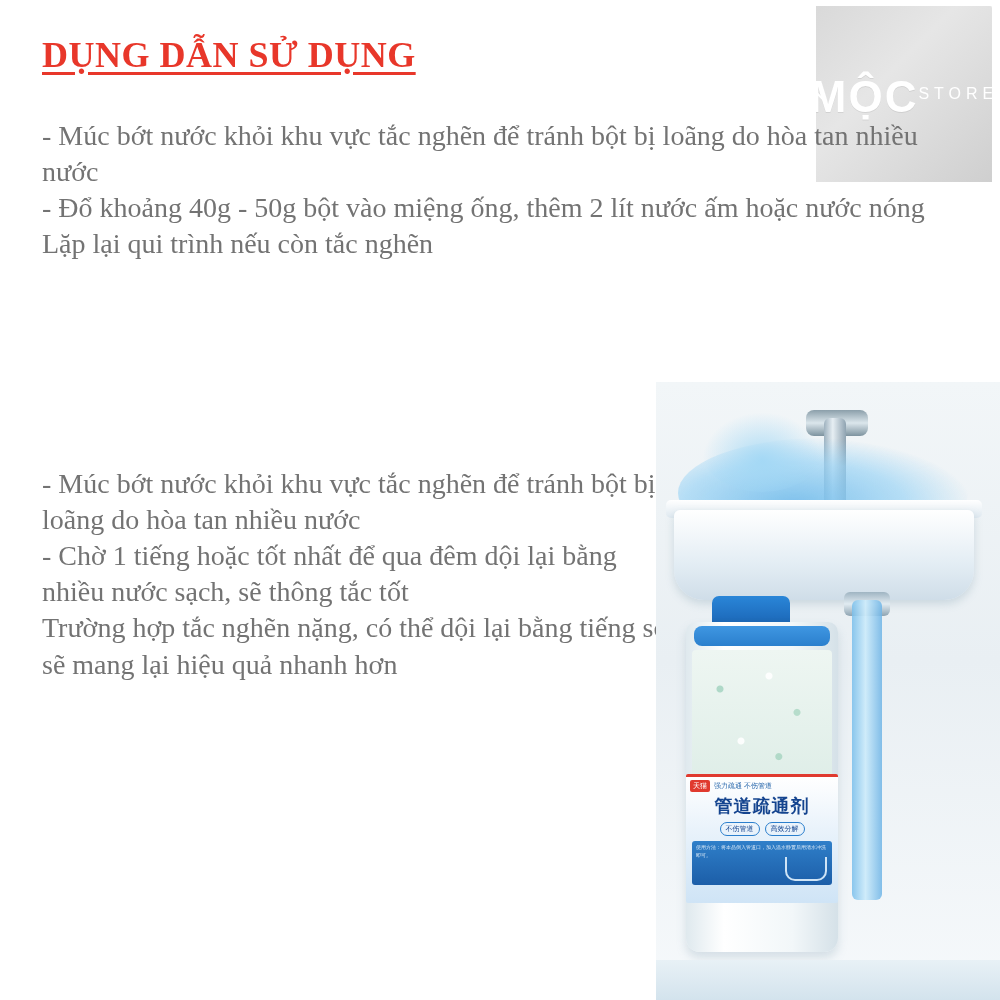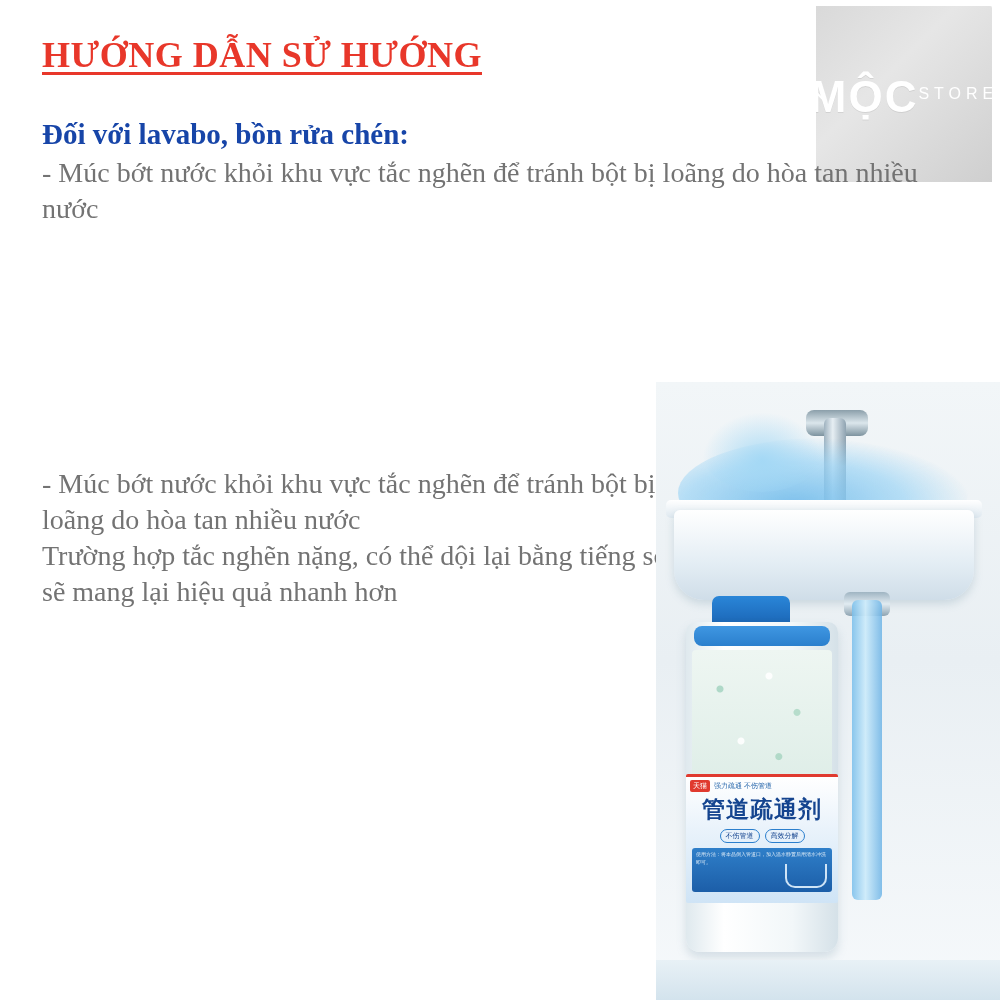--- a/index.html
+++ b/index.html
@@ -294,21 +294,21 @@
     border-radius: 2px;
     font-family: "Liberation Sans", sans-serif;
   }
   .label-smalltxt {
     color: #1a5ea6;
     font-size: 7px;
     font-family: "Liberation Sans", sans-serif;
   }
   .label-main {
     color: #14448f;
-    font-size: 23px;
+    font-size: 18px;
     font-weight: bold;
     letter-spacing: 1px;
     text-align: center;
     margin-top: 2px;
     font-family: "Liberation Sans", sans-serif;
   }
   .label-pills {
     display: flex;
     gap: 5px;
     justify-content: center;
@@ -364,29 +364,31 @@
   <div class="logo-badge">
     <div class="diag"></div>
     <div class="diag2"></div>
     <div class="logo-inner">
       <div class="logo-roof"></div>
       <div class="logo-main">MỘC</div>
       <div class="logo-sub">STORE</div>
     </div>
   </div>
 
-  <div class="doc-title">HƯỚNG DẪN SỬ HƯỚNG</div>
+  <div class="doc-title">DỤNG DẪN SỬ DỤNG</div>
 
   <div class="section" id="section-sink">
-    <div class="section-heading">Đối với lavabo, bồn rửa chén:</div>
     <div class="body-line">- Múc bớt nước khỏi khu vực tắc nghẽn để tránh bột bị loãng do hòa tan nhiều nước</div>
+    <div class="body-line">- Đổ khoảng 40g - 50g bột vào miệng ống, thêm 2 lít nước ấm hoặc nước nóng</div>
+    <div class="body-line">Lặp lại qui trình nếu còn tắc nghẽn</div>
   </div>
 
   <div class="section" id="section-drain">
     <div class="body-line">- Múc bớt nước khỏi khu vực tắc nghẽn để tránh bột bị loãng do hòa tan nhiều nước</div>
+    <div class="body-line">- Chờ 1 tiếng hoặc tốt nhất để qua đêm dội lại bằng nhiều nước sạch, sẽ thông tắc tốt</div>
     <div class="body-line">Trường hợp tắc nghẽn nặng, có thể dội lại bằng tiếng sôi sẽ mang lại hiệu quả nhanh hơn</div>
   </div>
 
   <div class="photo">
     <div class="wall"></div>
     <div class="faucet-head"></div>
     <div class="faucet"></div>
     <div class="splash"></div>
     <div class="splash2"></div>
     <div class="sink-rim"></div>

